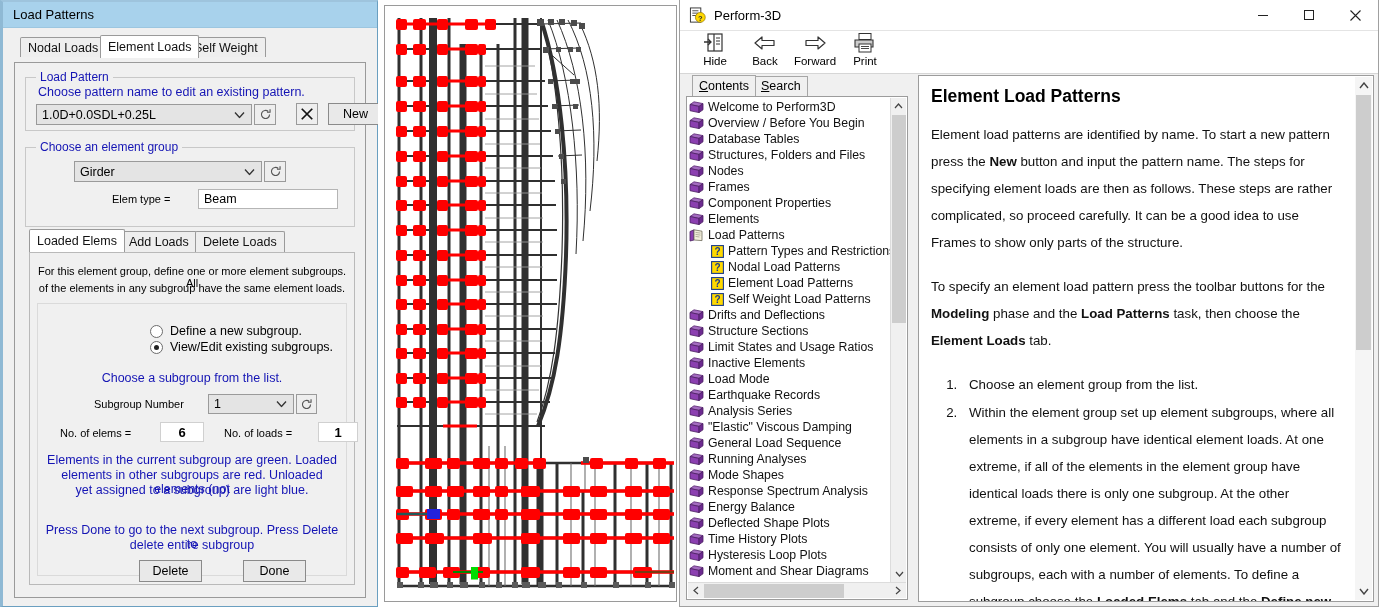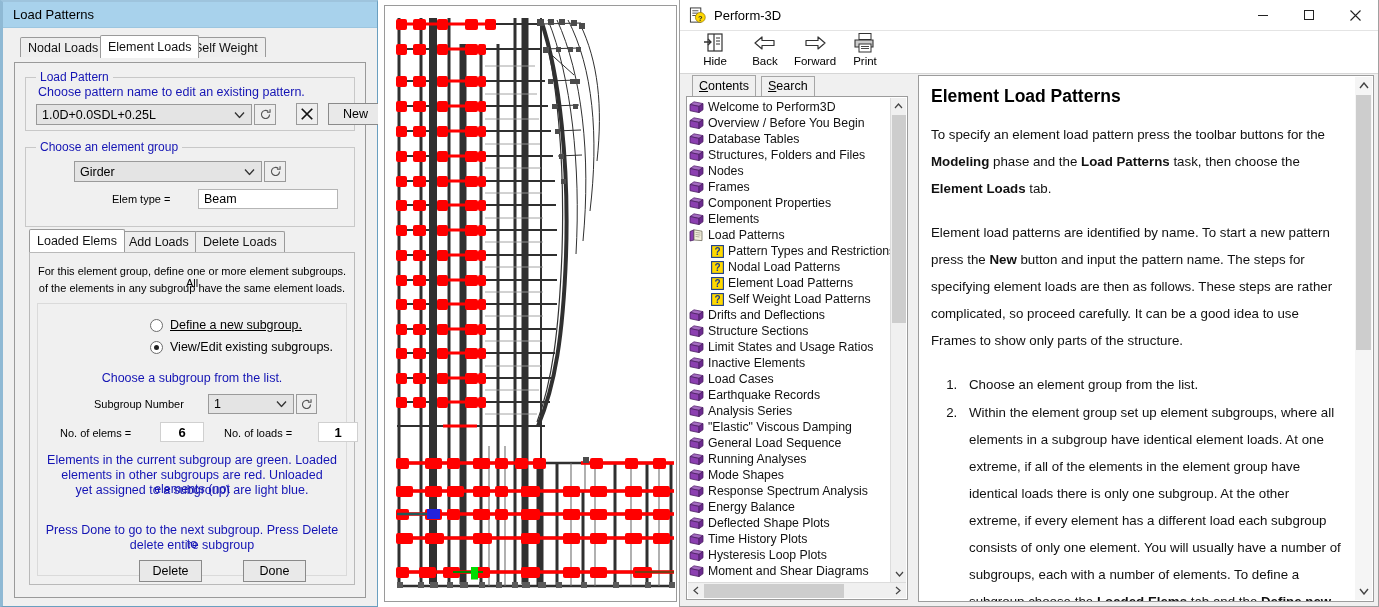--- a/index.html
+++ b/index.html
@@ -273,21 +273,21 @@
           </div>
         </div>
 
         <div class="innerpanel" style="left:14px; top:189px; right:10px; bottom:12px;">
 
           <div class="blktext ctr" style="position:absolute; left:6px; right:6px; top:12px;text-align:center;">For this element group, define one or more element subgroups.  All</div>
           <div class="blktext ctr" style="position:absolute; left:6px; right:6px; top:29px;">of the elements in any subgroup have the same element loads.</div>
 
           <div class="innerpanel" style="left:7px; right:7px; top:50px; bottom:8px; background:#f0f0f0; border:1px solid #dadada;">
 
-            <div class="radio-row" style="position:absolute; left:112px; top:14px;text-decoration:underline;">
+            <div class="radio-row" style="position:absolute; left:112px; top:20px;">
               <span class="radio"></span>
               <span>Define a new subgroup.</span>
             </div>
             <div class="radio-row" style="position:absolute; left:112px; top:36px;">
               <span class="radio on"></span>
               <span>View/Edit existing subgroups.</span>
             </div>
 
             <div class="bluetext ctr" style="position:absolute; left:0; right:0; top:67px;">Choose a subgroup from the list.</div>
 
@@ -751,21 +751,21 @@
       </div>
     </div>
 
     <div class="hw-main">
 
       <div class="hw-left">
         <div class="nav-tabs">
           <div class="ntab active" style="left:4px;">
             <span style="text-decoration:underline;">C</span><span>ontents</span>
           </div>
-          <div class="ntab" style="left:73px;">
+          <div class="ntab" style="left:66px;">
             <span style="text-decoration:underline;">S</span><span>earch</span>
           </div>
         </div>
 
         <div class="tree-frame">
           <div class="tree-scroll" id="treeList">
               <div class="tnode">
                 <span style="display: flex;">
                   <svg width="15" height="13" viewBox="0 0 15 13">
                     <path d="M1 3.5 L5 0.8 L14 2.6 L10 5.4 Z" fill="#a46cc0" stroke="#5b2a72" stroke-width="0.8"></path>
@@ -932,21 +932,21 @@
                 <span class="tlabel">Inactive Elements</span>
               </div>
               <div class="tnode">
                 <span style="display: flex;">
                   <svg width="15" height="13" viewBox="0 0 15 13">
                     <path d="M1 3.5 L5 0.8 L14 2.6 L10 5.4 Z" fill="#a46cc0" stroke="#5b2a72" stroke-width="0.8"></path>
                     <path d="M1 3.5 L10 5.4 L10 11.6 L1 9.7 Z" fill="#8b3fb0" stroke="#4a1f60" stroke-width="0.8"></path>
                     <path d="M10 5.4 L14 2.6 L14 8.8 L10 11.6 Z" fill="#6d2a90" stroke="#4a1f60" stroke-width="0.8"></path>
                   </svg>
                 </span>
-                <span class="tlabel">Load Cases</span>
+                <span class="tlabel">Load Mode</span>
               </div>
               <div class="tnode">
                 <span style="display: flex;">
                   <svg width="15" height="13" viewBox="0 0 15 13">
                     <path d="M1 3.5 L5 0.8 L14 2.6 L10 5.4 Z" fill="#a46cc0" stroke="#5b2a72" stroke-width="0.8"></path>
                     <path d="M1 3.5 L10 5.4 L10 11.6 L1 9.7 Z" fill="#8b3fb0" stroke="#4a1f60" stroke-width="0.8"></path>
                     <path d="M10 5.4 L14 2.6 L14 8.8 L10 11.6 Z" fill="#6d2a90" stroke="#4a1f60" stroke-width="0.8"></path>
                   </svg>
                 </span>
                 <span class="tlabel">Earthquake Records</span>
@@ -1094,23 +1094,23 @@
       </div>
 
       <div class="splitter"></div>
 
       <div class="hw-right">
         <div class="doc-frame">
           <div class="doc-inner">
 
             <div class="doc-h1">Element Load Patterns</div>
 
+            <p class="doc-p"><span>Element load patterns are identified by name. To start a new pattern press the </span><b>New</b><span> button and input the pattern name. The steps for specifying element loads are then as follows. These steps are rather complicated, so proceed carefully. It can be a good idea to use Frames to show only parts of the structure.</span></p>
+
             <p class="doc-p"><span>To specify an element load pattern press the toolbar buttons for the </span><b>Modeling</b><span> phase and the </span><b>Load Patterns</b><span> task, then choose the </span><b>Element Loads</b><span> tab.</span></p>
-
-            <p class="doc-p"><span>Element load patterns are identified by name. To start a new pattern press the </span><b>New</b><span> button and input the pattern name. The steps for specifying element loads are then as follows. These steps are rather complicated, so proceed carefully. It can be a good idea to use Frames to show only parts of the structure.</span></p>
 
             <ol class="doc-ol">
               <li><span>Choose an element group from the list.</span></li>
               <li><span>Within the element group set up element subgroups, where all elements in a subgroup have identical element loads. At one extreme, if all of the elements in the element group have identical loads there is only one subgroup. At the other extreme, if every element has a different load each subgroup consists of only one element. You will usually have a number of subgroups, each with a number of elements. To define a subgroup choose the </span><b>Loaded Elems</b><span> tab and the </span><b>Define new subgroup</b>
                 
               </li>
             </ol>
           </div>
 
           <div class="doc-vscroll">

